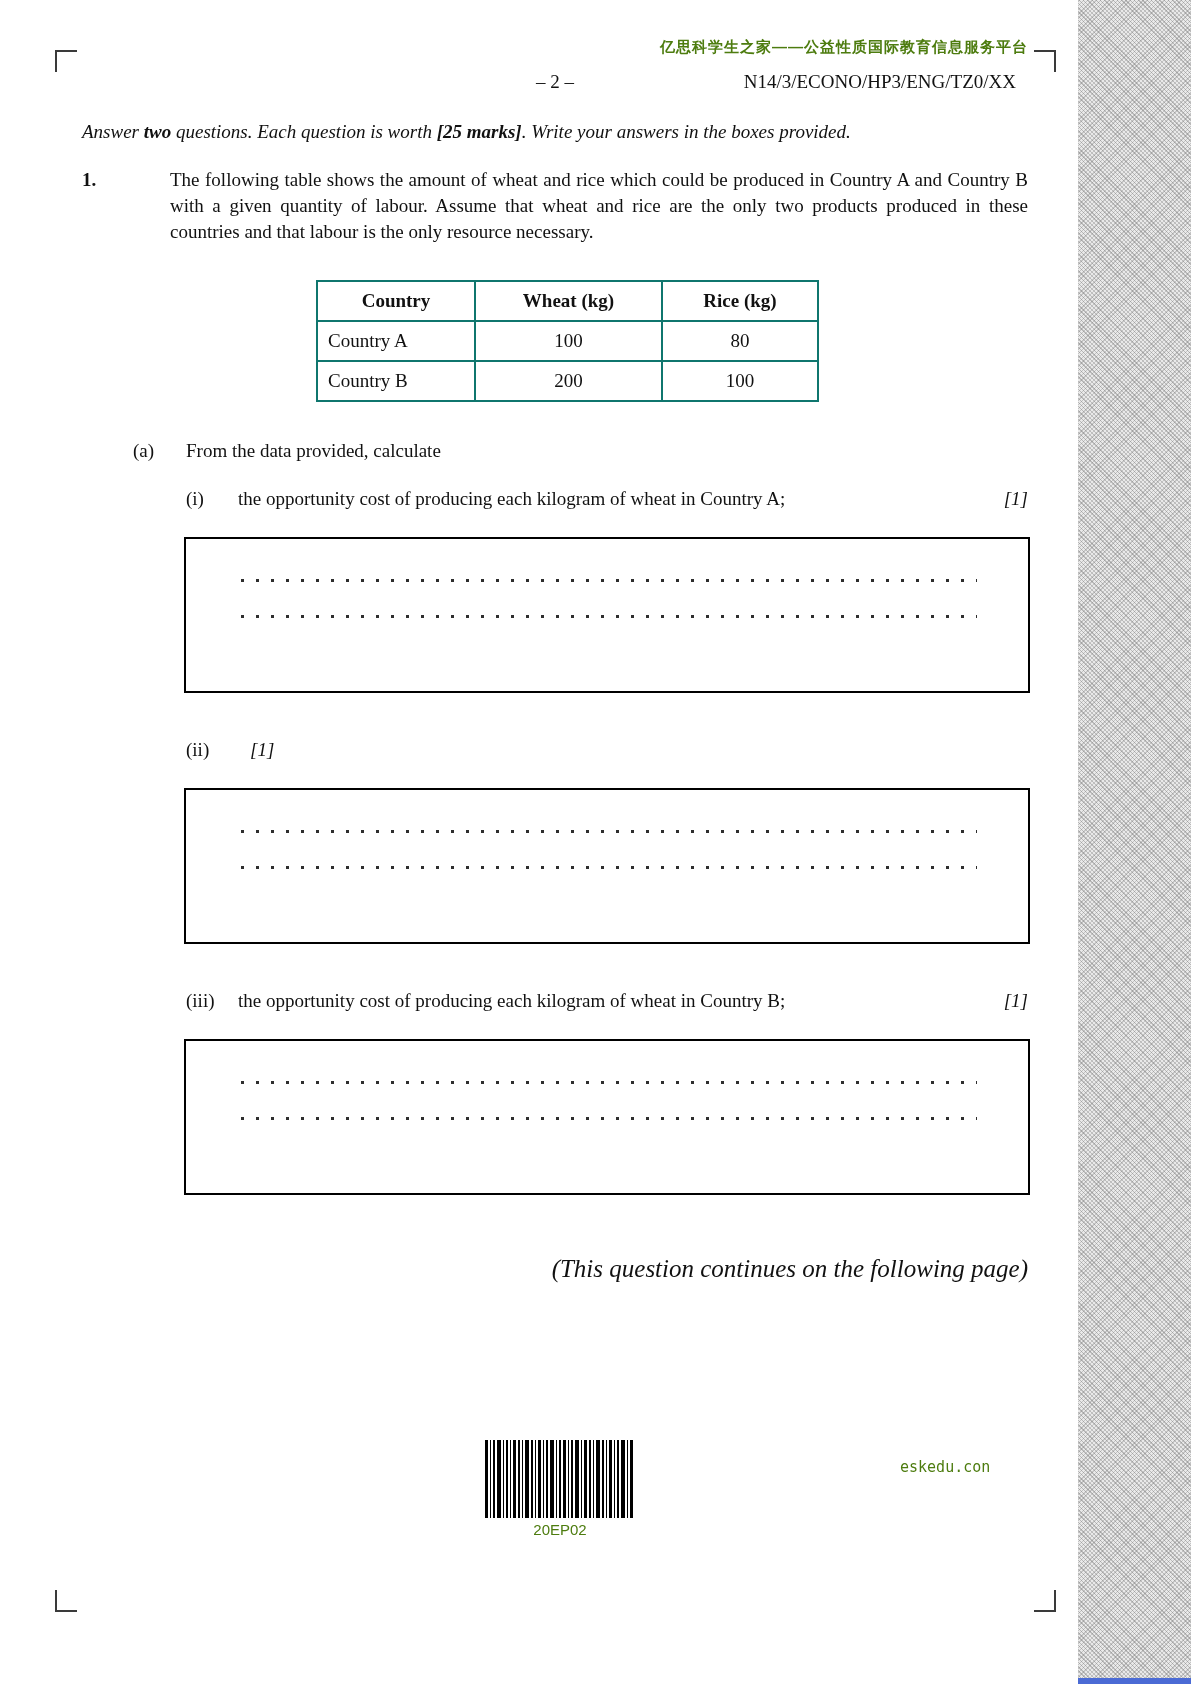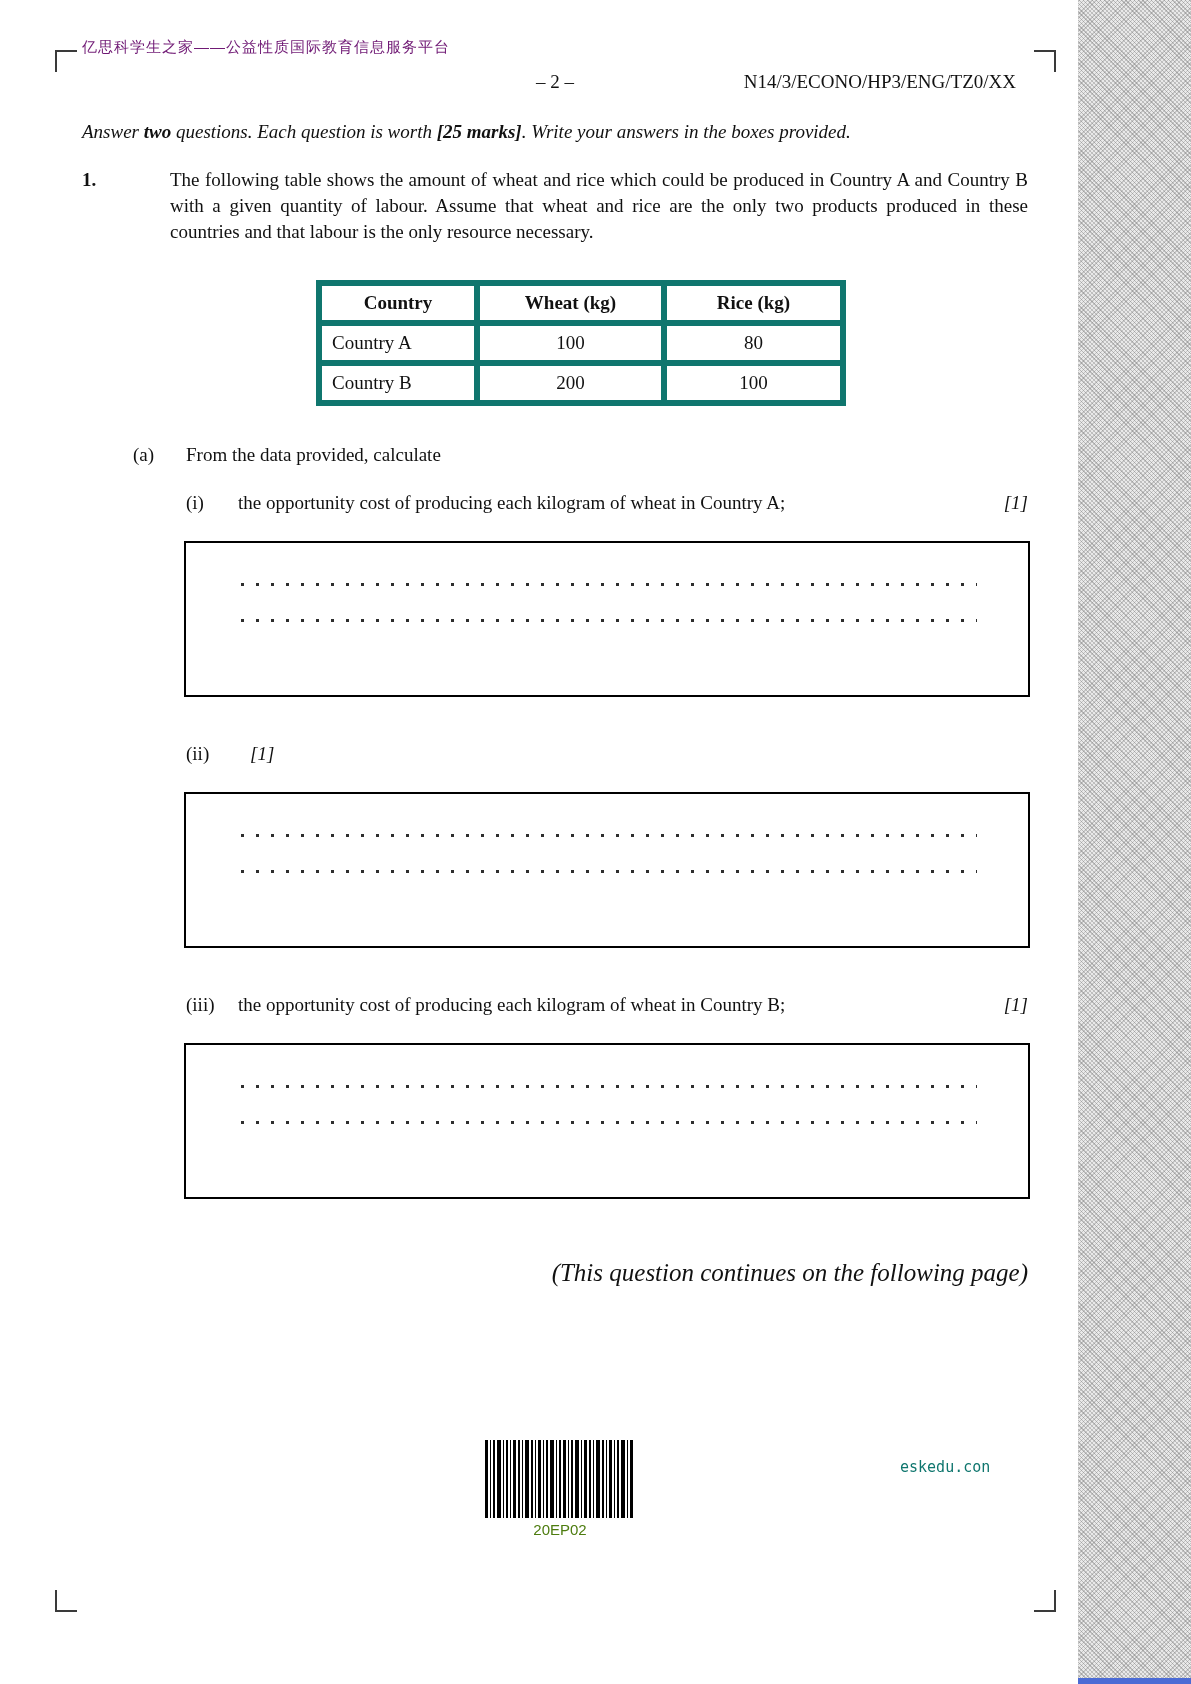--- a/index.html
+++ b/index.html
@@ -26,40 +26,40 @@
   
   .crop { position:absolute; width:22px; height:22px; }
   .crop.tl { left:55px;  top:50px;   border-left:2px solid #3a3a3a;  border-top:2px solid #3a3a3a; }
   .crop.tr { left:1034px;top:50px;   border-right:2px solid #3a3a3a; border-top:2px solid #3a3a3a; }
   .crop.bl { left:55px;  top:1590px; border-left:2px solid #3a3a3a;  border-bottom:2px solid #3a3a3a; }
   .crop.br { left:1034px;top:1590px; border-right:2px solid #3a3a3a; border-bottom:2px solid #3a3a3a; }
 
   .content { position:absolute; left:82px; top:38px; width:946px; }
 
   .site-note {
-    text-align:left; font-family:"Liberation Sans", sans-serif;
-    font-size:15px; color:#701a75; letter-spacing:1px;
+    text-align:right; font-family:"Liberation Sans", sans-serif;
+    font-size:15px; color:#4d7c0f; letter-spacing:1px;font-weight:bold;
   }
 
   .header-line { position:relative; margin-top:14px; font-size:19px; }
   .page-number { display:block; text-align:center; }
   .paper-code  { position:absolute; right:12px; top:0; }
 
   .instructions { margin:28px 0 0 0; font-style:italic; font-size:19px; }
   .instructions b { font-weight:bold; }
 
   .question { display:flex; margin-top:24px; font-size:19px; line-height:1.38; }
   .q-number { flex:0 0 51px; font-weight:bold; }
   .q-text   { flex:1; text-align:justify;margin-left:37px; }
 
   table.data-table { border-collapse:collapse; margin:34px 0 0 234px; font-size:19px; }
-  .data-table th, .data-table td { border:6px solid #0f766e; padding:5px 10px; height:40px; }
+  .data-table th, .data-table td { border:2px solid #0f766e; padding:5px 10px; height:40px; }
   .col-country { width:158px; }
   .col-wheat   { width:187px; }
-  .col-rice    { width:179px; }
+  .col-rice    { width:156px; }
   .data-table th { font-weight:bold; text-align:center; }
   .data-table td.country-cell { text-align:left; }
   .data-table td.num-cell { text-align:center; }
 
   .part-a { display:flex; margin:38px 0 0 51px; font-size:19px; }
   .part-a-label { flex:0 0 53px; }
 
   .subpart { display:flex; margin:26px 0 0 104px; font-size:19px; }
   .subpart.later { margin-top:46px; }
   .sub-label { flex:0 0 52px; }
@@ -77,21 +77,21 @@
   }
 
   .continuation { margin-top:60px; text-align:right; font-style:italic; font-size:25px; }
 
   .barcode-wrap { position:absolute; left:484px; top:1440px; width:152px; text-align:center; }
   .barcode-wrap svg { display:block; margin:0 auto; }
   .barcode-label { margin-top:3px; font-family:"Liberation Sans", sans-serif; font-size:15px; color:#4d7c0f; }
 
   .watermark {
     position:absolute; left:900px; top:1458px;
-    font-family:"DejaVu Sans Mono", monospace; font-size:15px; color:#0f766e;
+    font-family:"DejaVu Sans Mono", monospace; font-size:15px; color:#4d7c0f;
   }
 </style>
 </head>
 <body>
 
 <div class="texture-strip"></div>
 <div class="blue-edge"></div>
 
 <div class="crop tl"></div>
 <div class="crop tr"></div>

